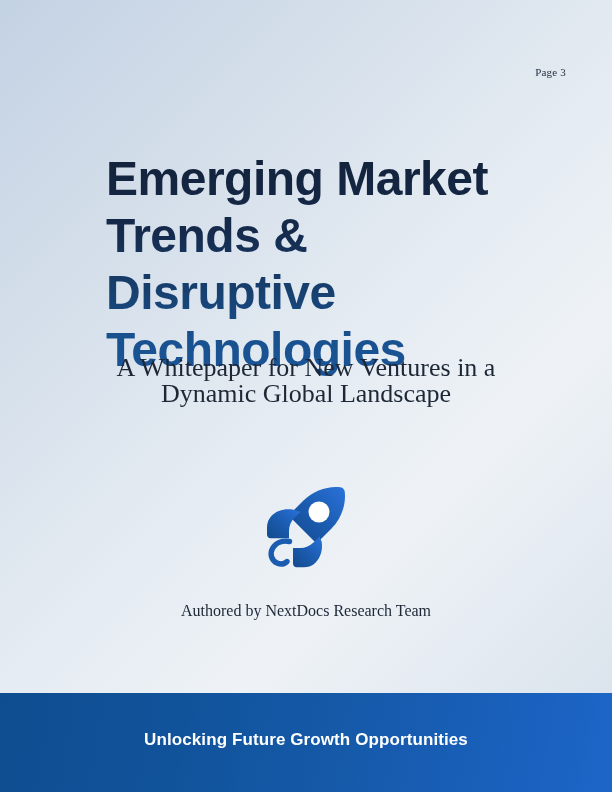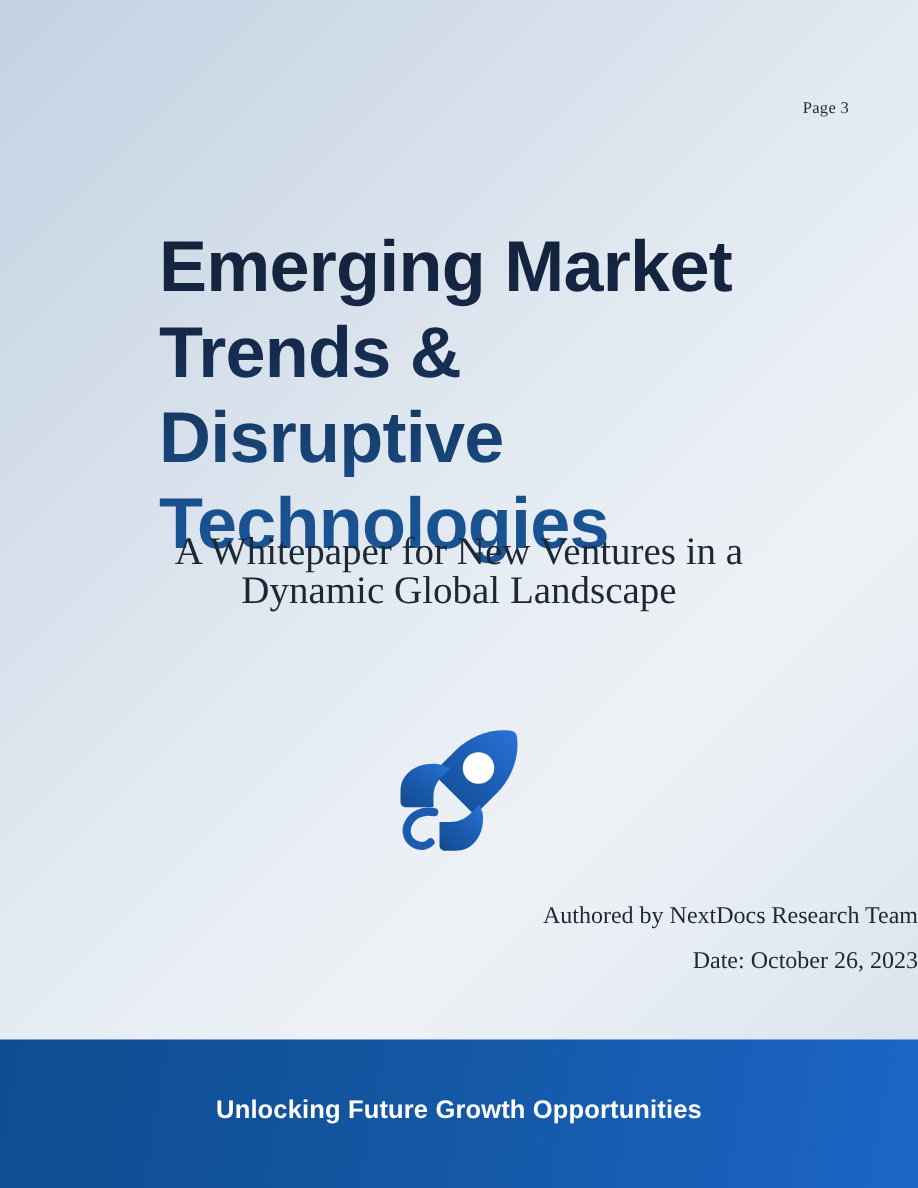--- a/index.html
+++ b/index.html
@@ -103,21 +103,20 @@
     left: 0;
     right: 0;
     top: 596px;
     text-align: center;
   }
   .credit-line {
     font-family: "Liberation Serif", serif;
     font-size: 16px;
     line-height: 30px;
     color: #1d2735;
-    text-align: right;
   }
 
   
   .banner {
     position: absolute;
     left: 0;
     right: 0;
     bottom: 0;
     height: 99px;
     background-image: linear-gradient(100deg,
@@ -176,20 +175,19 @@
 
       <circle cx="57" cy="31" r="10.5" fill="#ffffff"></circle>
 
       <path d="M27.5 60.5 C20 59 13.5 62 10.5 67.5 C7.5 73 9.5 79.5 15 82
                C18.5 83.6 22.5 83 25 80.5" fill="none" stroke="#1b5cb0" stroke-width="5.4" stroke-linecap="round"></path>
     </svg>
   </div>
 
   <div class="credits">
     <div class="credit-line">Authored by NextDocs Research Team</div>
-    <div class="credit-line">Date: October 26, 2023</div>
   </div>
 
   <div class="banner">
     <div class="banner-text">Unlocking Future Growth Opportunities</div>
   </div>
 
 </div>
 
 </body></html>

